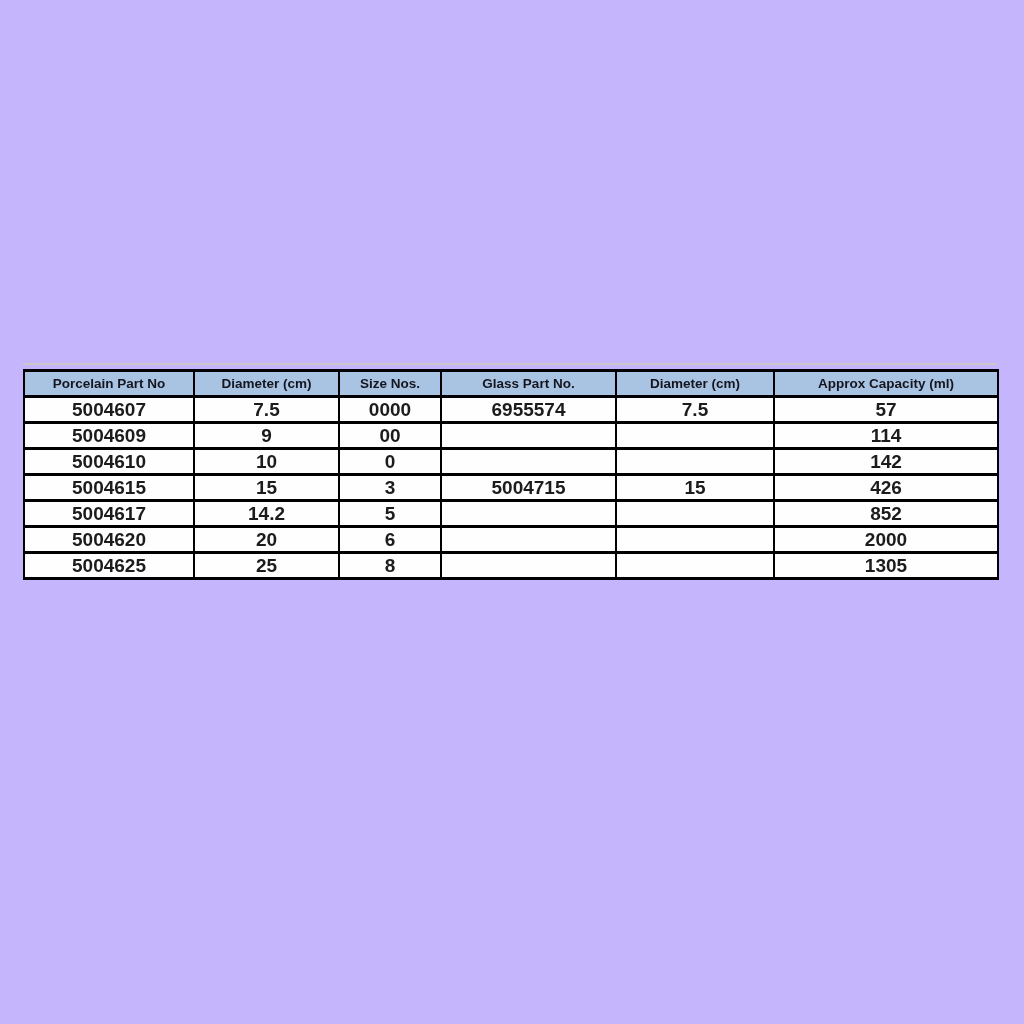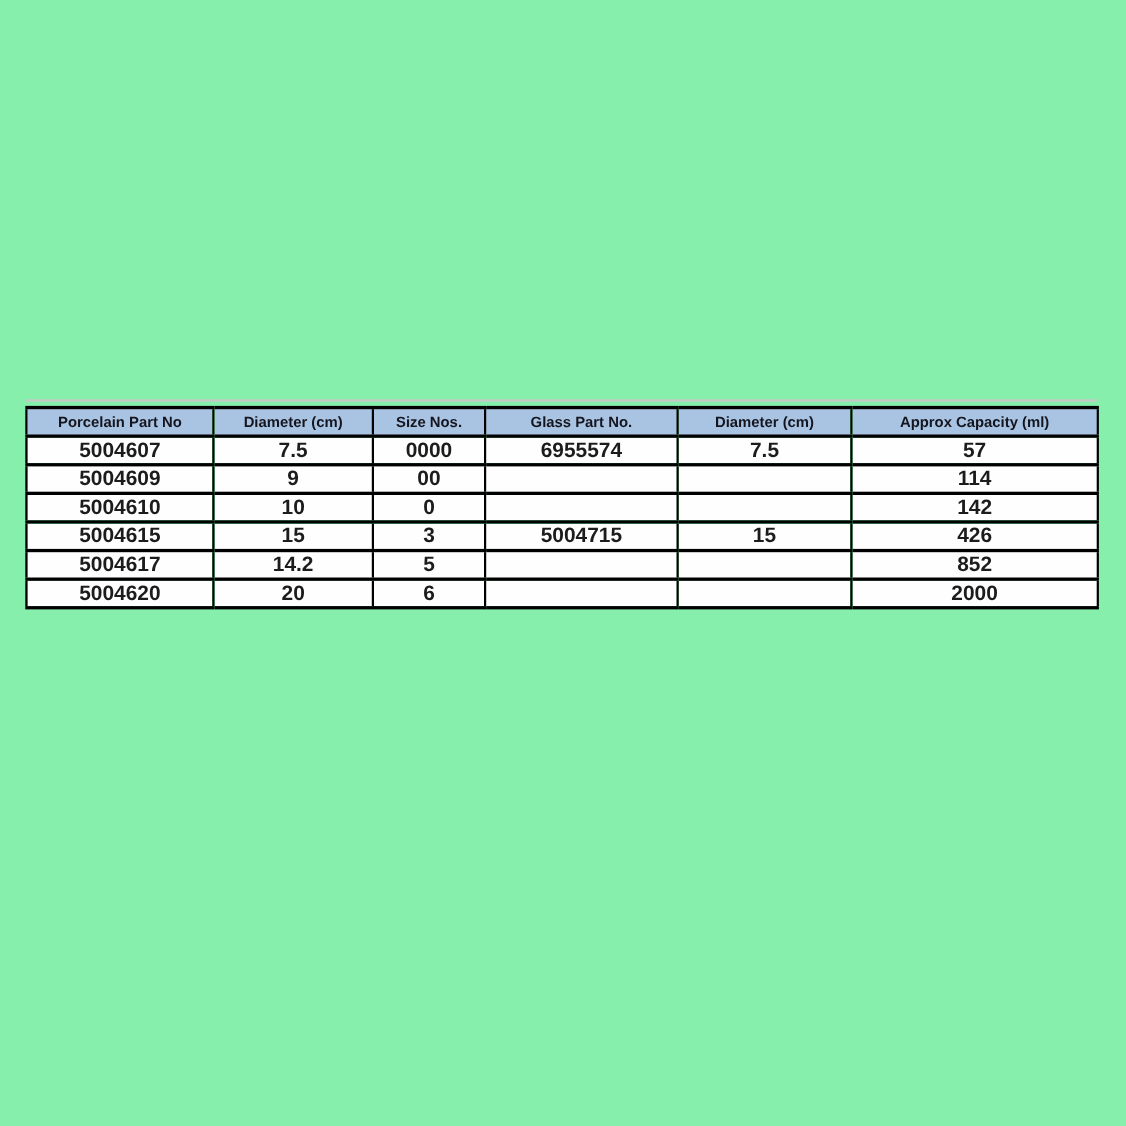--- a/index.html
+++ b/index.html
@@ -4,21 +4,21 @@
 <style>
   html, body {
     margin: 0;
     padding: 0;
     background: #ffffff;
   }
   .page {
     position: relative;
     width: 1024px;
     height: 1024px;
-    background: #86efac;
+    background: #c4b5fd;
     font-family: "Liberation Sans", sans-serif;
     overflow: hidden;
   }
   .table-shadow-line {
     position: absolute;
     left: 23px;
     top: 363px;
     width: 974px;
     height: 2px;
     background: #c9c9c9;
@@ -122,15 +122,23 @@
           <td>852</td>
         </tr>
         <tr>
           <td>5004620</td>
           <td>20</td>
           <td>6</td>
           <td></td>
           <td></td>
           <td>2000</td>
         </tr>
+        <tr>
+          <td>5004625</td>
+          <td>25</td>
+          <td>8</td>
+          <td></td>
+          <td></td>
+          <td>1305</td>
+        </tr>
       </tbody>
   </table>
 </div>
 
 </body></html>

